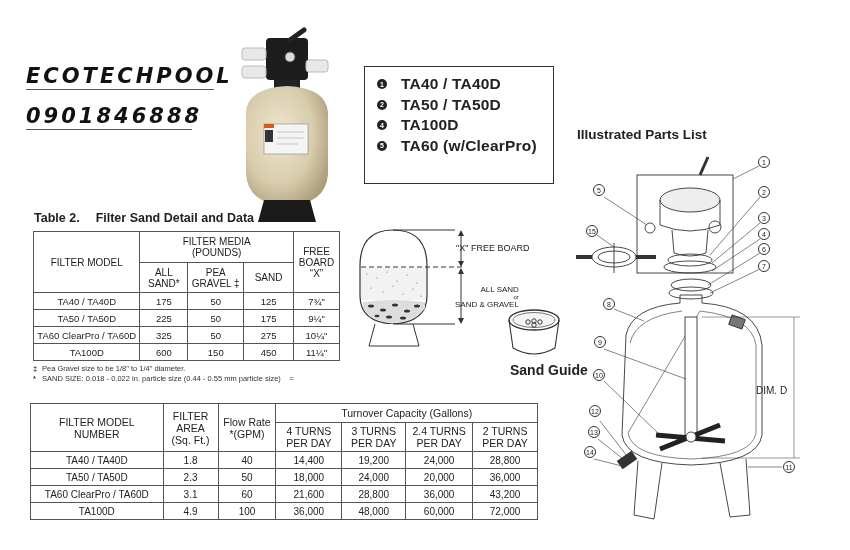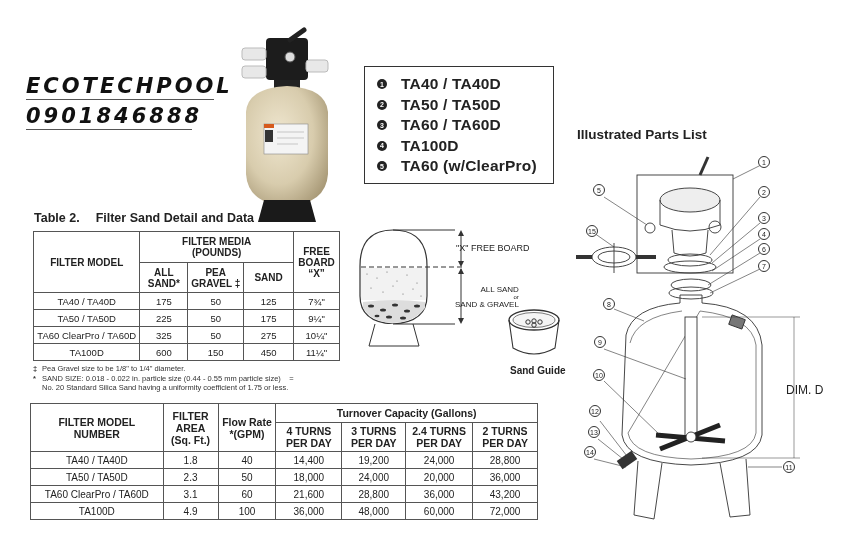--- a/index.html
+++ b/index.html
@@ -6,21 +6,21 @@
   html, body { width: 850px; height: 550px; background: #ffffff; overflow: hidden; }
   body { position: relative; font-family: "Liberation Sans", sans-serif; color: #1a1a1a; }
   .abs { position: absolute; }
 
   
   .brand-line {
     position: absolute; left: 26px; font-family: "DejaVu Sans", sans-serif;
     font-weight: bold; font-style: italic; font-size: 21px; letter-spacing: 3px;
     color: #111; border-bottom: 1.5px solid #555; padding-bottom: 1px; line-height: 24px;
   }
-  #brand-name { top: 74px; width: 188px; }
+  #brand-name { top: 64px; width: 188px; }
   #brand-phone { top: 104px; width: 166px; }
 
   
   #model-legend {
     position: absolute; left: 364px; top: 66px; width: 190px; height: 118px;
     border: 1.5px solid #333; padding: 7px 0 0 12px;
   }
   .legend-row { display: flex; align-items: center; height: 20.5px; }
   .legend-num {
     width: 10px; height: 10px; border-radius: 50%; background: #222; color: #fff;
@@ -30,21 +30,21 @@
   .legend-label { font-size: 15.5px; font-weight: bold; color: #222; letter-spacing: 0.2px; }
 
   
   .tbl-title { position: absolute; left: 34px; top: 211px; font-size: 12.5px; font-weight: bold; color: #222; }
   .tbl-title span + span { margin-left: 16px; text-align: center; }
   table { border-collapse: collapse; position: absolute; background: #fff; }
   td, th {
     border: 1px solid #555; text-align: center; vertical-align: middle;
     font-size: 9.5px; color: #222; font-family: "Liberation Sans", sans-serif; padding: 0 2px;
   }
-  th { font-weight: bold; font-size: 10px; line-height: 11px; }
+  th { font-weight: normal; font-size: 10px; line-height: 11px; }
   #sand-table { left: 33px; top: 231px; width: 307px; border: 1.5px solid #444; }
   #sand-table td { height: 17px; font-size: 9.5px; }
   #turnover-table { left: 30px; top: 403px; width: 508px; border: 1.5px solid #444; }
   #turnover-table td { height: 17px; font-size: 10px; }
   #turnover-table th { font-size: 10.5px; line-height: 12px; }
 
   .notes { position: absolute; left: 33px; top: 364px; font-size: 7.5px; color: #333; line-height: 9.5px; }
   .note-row { display: flex; }
   .note-mark { width: 9px; flex: none; font-weight: bold; }
 
@@ -91,24 +91,20 @@
 </svg>
 
 <div id="model-legend">
   <div class="legend-row">
     <span class="legend-num">1</span>
     <span class="legend-label">TA40 / TA40D</span>
   </div>
   <div class="legend-row">
     <span class="legend-num">2</span>
     <span class="legend-label">TA50 / TA50D</span>
-  </div>
-  <div class="legend-row">
-    <span class="legend-num">3</span>
-    <span class="legend-label">TA60 / TA60D</span>
   </div>
   <div class="legend-row">
     <span class="legend-num">4</span>
     <span class="legend-label">TA100D</span>
   </div>
   <div class="legend-row">
     <span class="legend-num">5</span>
     <span class="legend-label">TA60 (w/ClearPro)</span>
   </div>
 </div>
@@ -175,24 +171,20 @@
   </table>
 
 <div class="notes">
   <div class="note-row">
     <span class="note-mark">‡</span>
     <span>Pea Gravel size to be 1/8" to 1/4" diameter.</span>
   </div>
   <div class="note-row">
     <span class="note-mark">*</span>
     <span style="white-space:pre">SAND SIZE: 0.018 - 0.022 in. particle size (0.44 - 0.55 mm particle size)    =</span>
-  </div>
-  <div class="note-row">
-    <span class="note-mark"></span>
-    <span>No. 20 Standard Silica Sand having a uniformity coefficient of 1.75 or less.</span>
   </div>
 </div>
 
 <table id="turnover-table">
   <colgroup>
     <col style="width:133px">
       <col style="width:55px">
       <col style="width:58px">
       <col style="width:66px">
       <col style="width:64px">
@@ -318,21 +310,21 @@
 
 <svg class="abs" style="left:504px;top:308px" width="60" height="56" viewBox="0 0 60 56">
   <ellipse cx="30" cy="12" rx="25" ry="10" fill="#fff" stroke="#333" stroke-width="1.3"></ellipse>
   <ellipse cx="30" cy="12" rx="21" ry="7.5" fill="#f4f4f4" stroke="#555" stroke-width="0.8"></ellipse>
   <path d="M5 12 L9 40 Q30 52 51 40 L55 12" fill="none" stroke="#333" stroke-width="1.1"></path>
   <circle cx="24" cy="14" r="2.2" fill="none" stroke="#333"></circle>
     <circle cx="30" cy="13" r="2.2" fill="none" stroke="#333"></circle>
   <circle cx="36" cy="14" r="2.2" fill="none" stroke="#333"></circle>
     <circle cx="30" cy="17" r="2.2" fill="none" stroke="#333"></circle>
 </svg>
-<div class="diagram-label" style="left:510px;top:366px;font-size:10px;font-weight:bold">Sand Guide</div>
+<div class="diagram-label" style="left:510px;top:366px;font-size:14px;font-weight:bold">Sand Guide</div>
 
 <div class="parts-title">Illustrated Parts List</div>
 <svg class="abs" style="left:570px;top:145px" width="270" height="385" viewBox="0 0 270 385">
   <g fill="none" stroke="#333" stroke-width="0.9">
 
     <rect x="67" y="30" width="96" height="98"></rect>
     <ellipse cx="120" cy="55" rx="30" ry="12" fill="#eee"></ellipse>
     <path d="M90 55 L90 80 Q120 92 150 80 L150 55"></path>
     <line x1="130" y1="30" x2="138" y2="12" stroke-width="3"></line>
     <circle cx="145" cy="82" r="6"></circle>
@@ -374,21 +366,21 @@
     <line x1="74" y1="176" x2="44" y2="164" stroke-width="0.6"></line>
     <line x1="116" y1="234" x2="34" y2="204" stroke-width="0.6"></line>
     <line x1="90" y1="290" x2="34" y2="236" stroke-width="0.6"></line>
     <line x1="178" y1="322" x2="212" y2="322" stroke-width="0.6"></line>
     <line x1="60" y1="315" x2="30" y2="276" stroke-width="0.6"></line>
     <line x1="58" y1="318" x2="28" y2="294" stroke-width="0.6"></line>
     <line x1="56" y1="322" x2="24" y2="314" stroke-width="0.6"></line>
   </g>
   <rect x="48" y="310" width="18" height="10" fill="#333" transform="rotate(-35 57 315)"></rect>
 </svg>
-<div class="diagram-label" style="left:786px;top:386px;font-size:12px">DIM. D</div>
+<div class="diagram-label" style="left:756px;top:386px;font-size:10px">DIM. D</div>
 
 <div class="callout" style="left:758px;top:156px">1</div>
 <div class="callout" style="left:758px;top:186px">2</div>
 <div class="callout" style="left:758px;top:212px">3</div>
 <div class="callout" style="left:758px;top:228px">4</div>
 <div class="callout" style="left:593px;top:184px">5</div>
 <div class="callout" style="left:758px;top:243px">6</div>
 <div class="callout" style="left:758px;top:260px">7</div>
 <div class="callout" style="left:603px;top:298px">8</div>
 <div class="callout" style="left:594px;top:336px">9</div>

